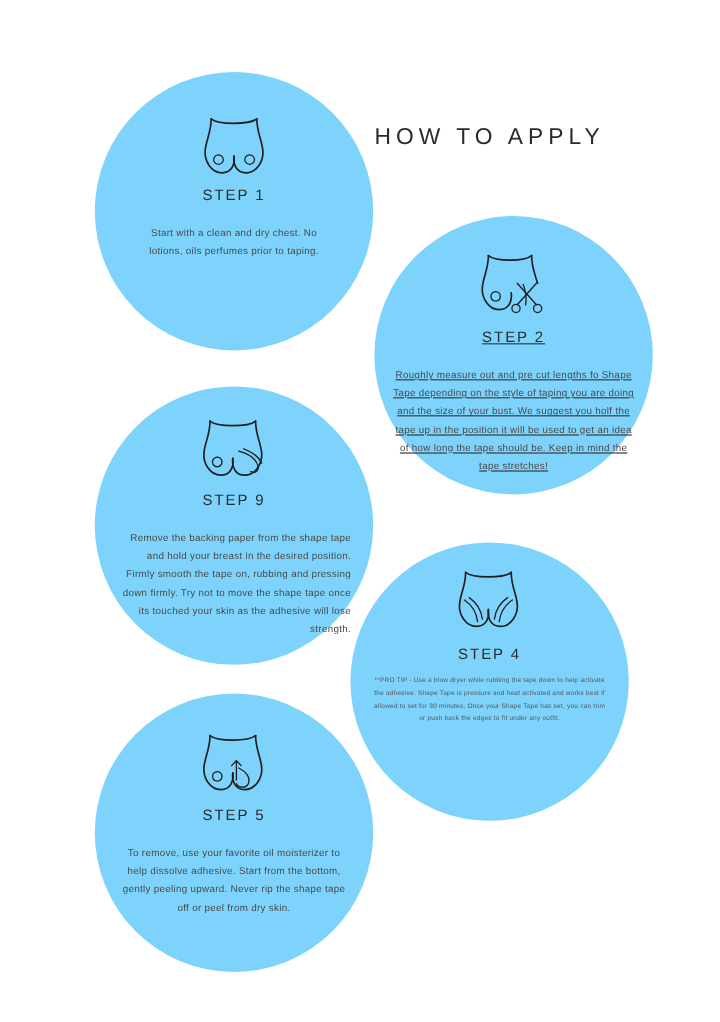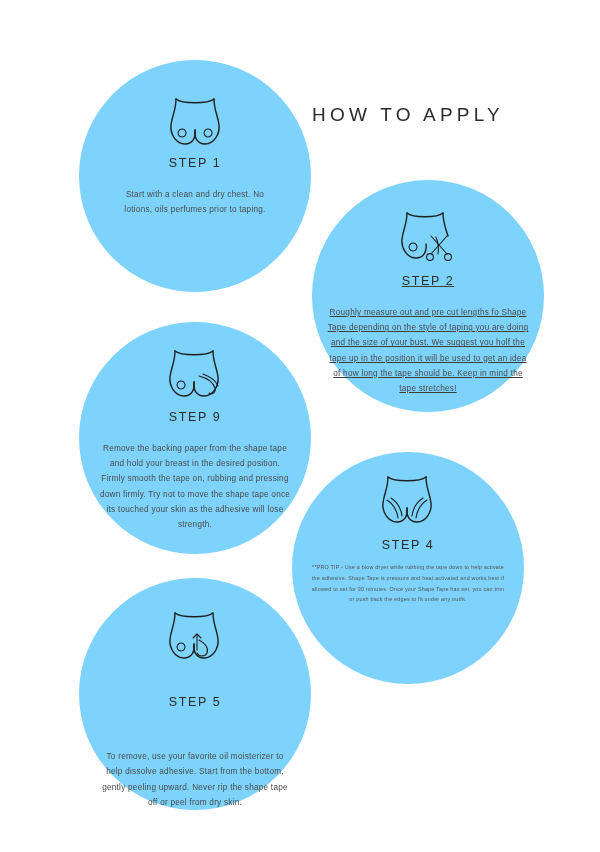--- a/index.html
+++ b/index.html
@@ -67,31 +67,31 @@
     text-align: center;
     letter-spacing: 0.2px;
     margin-top: 10px;
   }
 
   
   #c1 { left: 79px;  top: 60px;  width: 232px; height: 232px; }
   #c2 { left: 312px; top: 180px; width: 232px; height: 232px; text-decoration: underline; }
   #c3 { left: 79px;  top: 322px; width: 232px; height: 232px; }
   #c4 { left: 292px; top: 452px; width: 232px; height: 232px; }
-  #c5 { left: 79px;  top: 578px; width: 232px; height: 232px; justify-content: space-between; }
+  #c5 { left: 79px;  top: 578px; width: 232px; height: 232px; }
 
   #c1 .icon-wrap { margin-top: 36px; height: 54px; }
   #c2 .icon-wrap { margin-top: 30px; height: 58px; }
   #c3 .icon-wrap { margin-top: 26px; height: 56px; }
   #c4 .icon-wrap { margin-top: 22px; height: 58px; }
   #c5 .icon-wrap { margin-top: 32px; height: 56px; }
 
   #c1 .step-body { width: 160px; }
   #c2 .step-body { width: 205px; }
-  #c3 .step-body { width: 195px; }
+  #c3 .step-body { width: 195px; text-align: right; }
   #c4 .step-body { width: 200px; }
   #c5 .step-body { width: 190px; }
   #c4 .step-note { width: 196px; }
 
   svg { display: block; }
   .ln { fill: none; stroke: #1f1f1f; stroke-width: 1.4; stroke-linecap: round; stroke-linejoin: round; }
   .ln-thin { fill: none; stroke: #1f1f1f; stroke-width: 1.1; stroke-linecap: round; stroke-linejoin: round; }
 </style>
 </head>
 <body>

